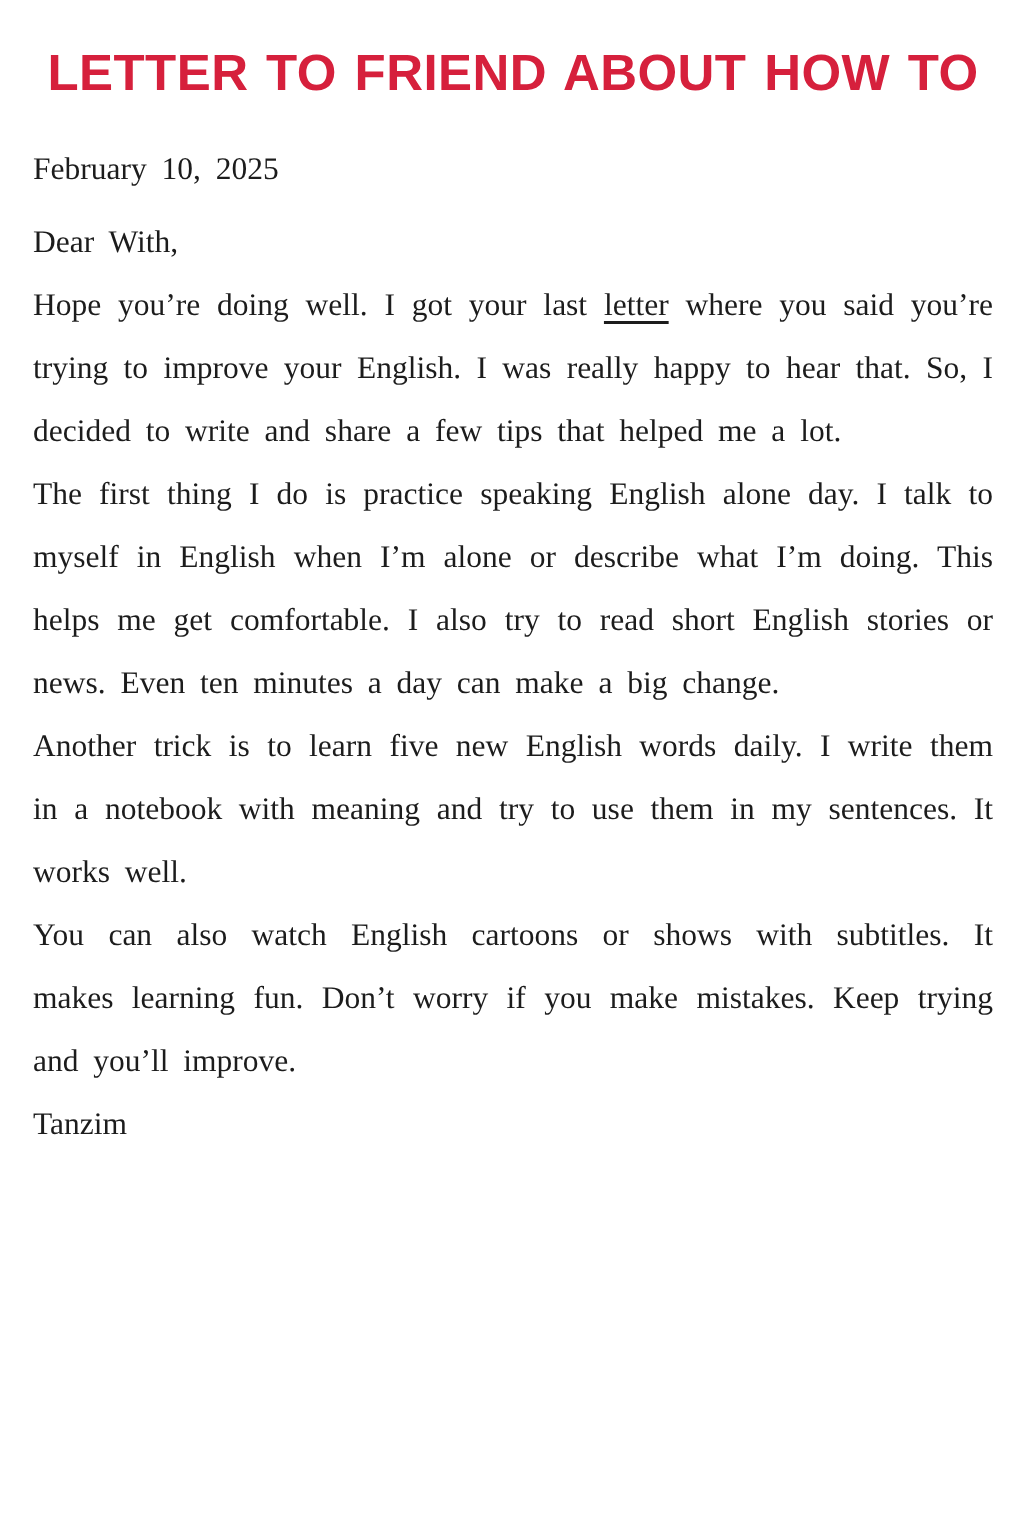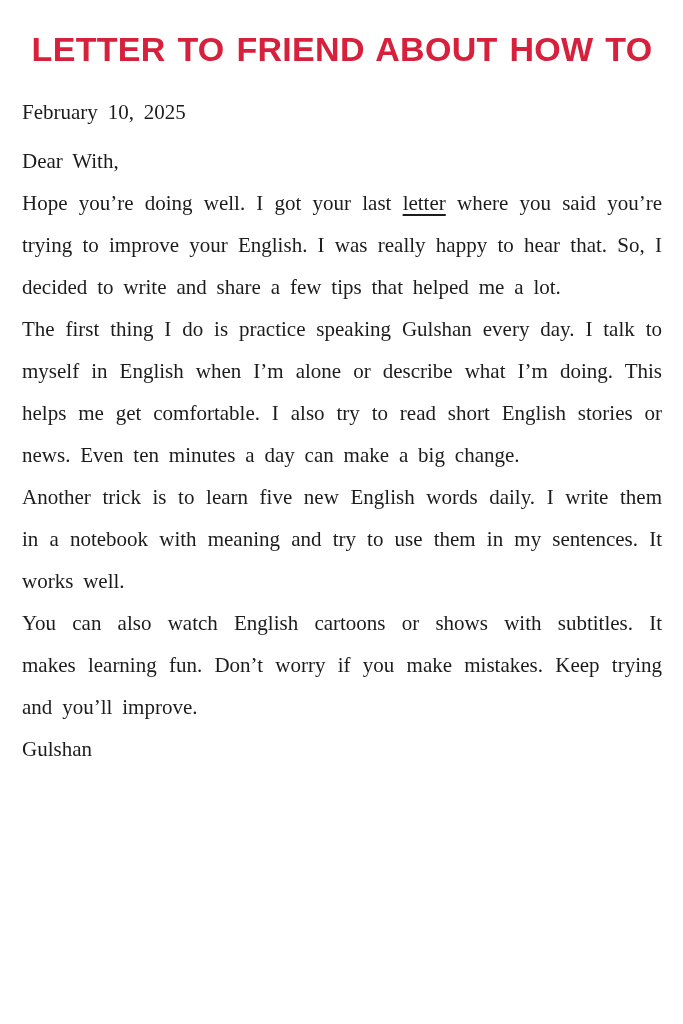--- a/index.html
+++ b/index.html
@@ -67,23 +67,23 @@
     <span class="title-line">LETTER TO FRIEND ABOUT HOW TO</span>
   </h1>
 
   <p class="line">February 10, 2025</p>
 
 
   <p class="line salutation">Dear With,</p>
 
   <p class="para"><span>Hope you’re doing well. I got your last </span><a class="inline-link">letter</a><span> where you said you’re trying to improve your English. I was really happy to hear that. So, I decided to write and share a few tips that helped me a lot.</span></p>
 
-  <p class="para">The first thing I do is practice speaking Gulshan every day. I talk to myself in English when I’m alone or describe what I’m doing. This helps me get comfortable. I also try to read short English stories or news. Even ten minutes a day can make a big change.</p>
+  <p class="para">The first thing I do is practice speaking English alone day. I talk to myself in English when I’m alone or describe what I’m doing. This helps me get comfortable. I also try to read short English stories or news. Even ten minutes a day can make a big change.</p>
 
   <p class="para">Another trick is to learn five new English words daily. I write them in a notebook with meaning and try to use them in my sentences. It works well.</p>
 
   <p class="para">You can also watch English cartoons or shows with subtitles. It makes learning fun. Don’t worry if you make mistakes. Keep trying and you’ll improve.</p>
 
 
 
-  <p class="line">Gulshan</p>
+  <p class="line">Tanzim</p>
 
 </div>
 
 </body></html>

